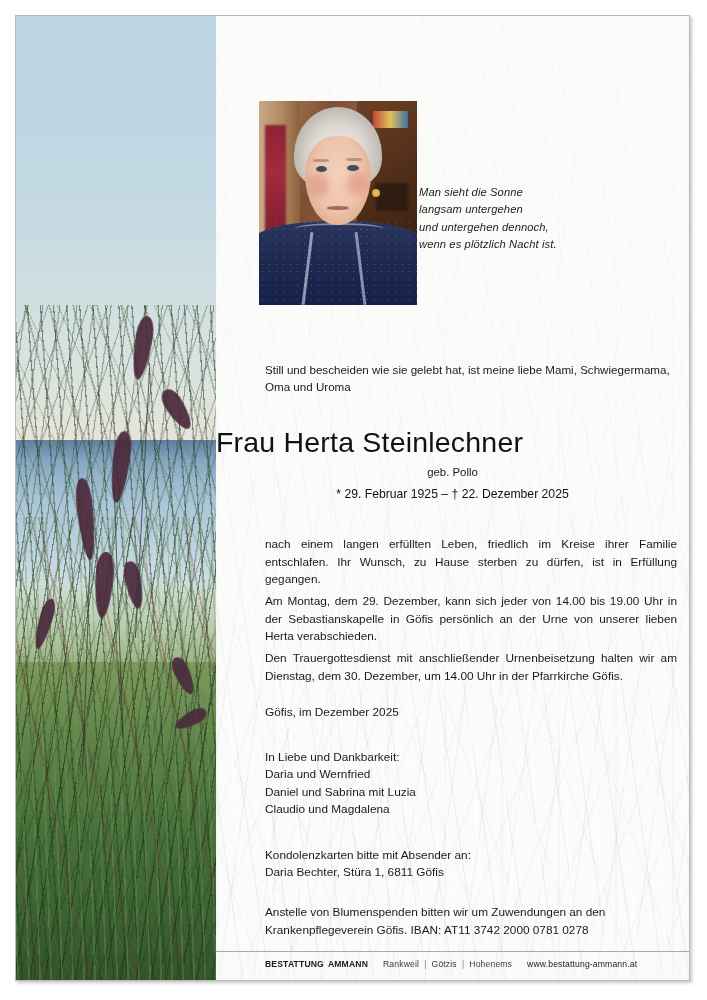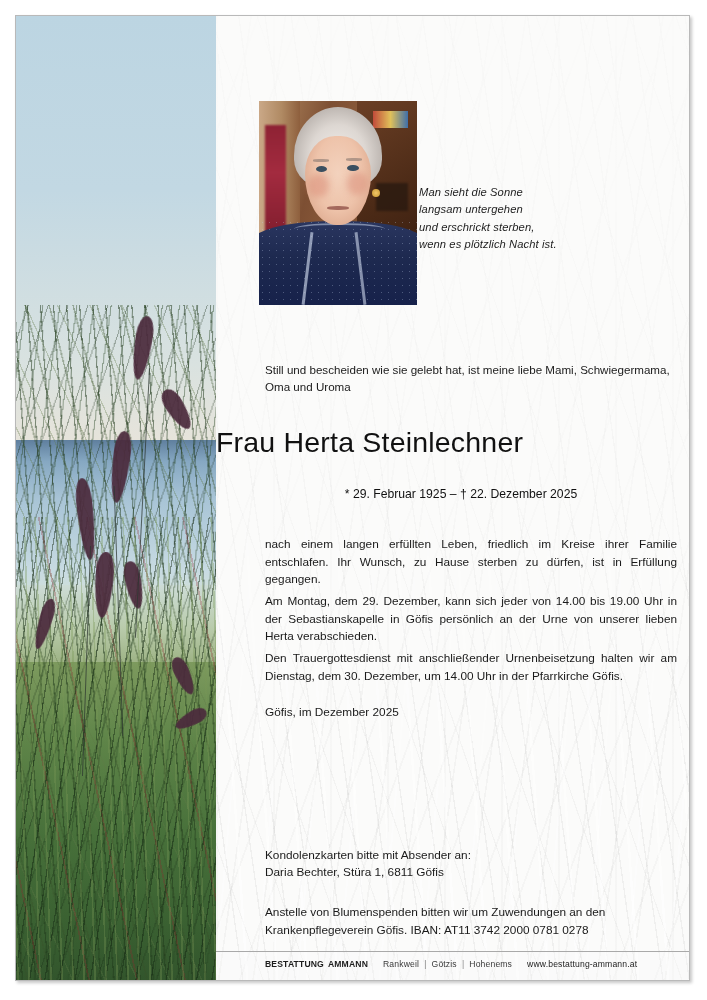--- a/index.html
+++ b/index.html
@@ -83,21 +83,21 @@
   }
   #watermark2{
     position:absolute;left:0;top:0;width:100%;height:100%;
     pointer-events:none;
     background:
       repeating-linear-gradient(86deg, rgba(255,255,255,.55) 0 2.4px, rgba(0,0,0,0) 2.4px 30px),
       repeating-linear-gradient(95deg, rgba(255,255,255,.40) 0 1.8px, rgba(0,0,0,0) 1.8px 41px);
     -webkit-mask-image:linear-gradient(to bottom, rgba(0,0,0,0) 0%, rgba(0,0,0,0) 40%, rgba(0,0,0,.8) 75%, rgba(0,0,0,1) 100%);
             mask-image:linear-gradient(to bottom, rgba(0,0,0,0) 0%, rgba(0,0,0,0) 40%, rgba(0,0,0,.8) 75%, rgba(0,0,0,1) 100%);
   }
-  #contentInner{position:absolute;left:0;top:0;width:100%;height:100%;padding-left:17px;}
+  #contentInner{position:absolute;left:0;top:0;width:100%;height:100%;}
 
   
   #portrait{
     position:absolute;left:43px;top:85px;width:158px;height:204px;
     overflow:hidden;background:#8a6a4e;
   }
   #portrait .bg{position:absolute;inset:0;
     background:linear-gradient(105deg,#b9906a 0%,#9a6f4c 18%,#7d4f33 34%,#8a5a3a 52%,#6d4228 72%,#5d3722 100%);}
   #portrait .door{position:absolute;left:0;top:0;width:26%;height:100%;
     background:linear-gradient(to right,#caa887,#b08a63 55%,#8e5f3d);}
@@ -240,34 +240,41 @@
           <div class="browR"></div>
           <div class="eyeL"></div>
           <div class="eyeR"></div>
           <div class="mouth"></div>
           <div class="earring"></div>
         </div>
 
         <div id="quote">
           <div>Man sieht die Sonne</div>
           <div>langsam untergehen</div>
-          <div>und erschrickt sterben,</div>
+          <div>und untergehen dennoch,</div>
           <div>wenn es plötzlich Nacht ist.</div>
         </div>
 
         <div class="tx" id="intro">Still und bescheiden wie sie gelebt hat, ist meine liebe Mami, Schwiegermama, Oma und Uroma</div>
 
         <div class="tx" id="name">Frau Herta Steinlechner</div>
+        <div class="tx" id="born">geb. Pollo</div>
         <div class="tx" id="dates">* 29. Februar 1925  –  † 22. Dezember 2025</div>
 
         <div class="tx" id="p1">nach einem langen erfüllten Leben, friedlich im Kreise ihrer Familie entschlafen. Ihr Wunsch, zu Hause sterben zu dürfen, ist in Erfüllung gegangen.</div>
         <div class="tx" id="p2">Am Montag, dem 29. Dezember, kann sich jeder von 14.00 bis 19.00 Uhr in der Sebastianskapelle in Göfis persönlich an der Urne von unserer lieben Herta verabschieden.</div>
         <div class="tx" id="p3">Den Trauergottesdienst mit anschließender Urnenbeisetzung halten wir am Dienstag, dem 30. Dezember, um 14.00 Uhr in der Pfarrkirche Göfis.</div>
         <div class="tx" id="p4">Göfis, im Dezember 2025</div>
 
+        <div class="tx" id="p5">
+          <div>In Liebe und Dankbarkeit:</div>
+          <div>Daria und Wernfried</div>
+          <div>Daniel und Sabrina mit Luzia</div>
+          <div>Claudio und Magdalena</div>
+        </div>
 
         <div class="tx" id="p6">
           <div>Kondolenzkarten bitte mit Absender an:</div>
           <div>Daria Bechter, Stüra 1, 6811 Göfis</div>
         </div>
 
         <div class="tx" id="p7">
           <div>Anstelle von Blumenspenden bitten wir um Zuwendungen an den</div>
           <div>Krankenpflegeverein Göfis.  IBAN:  AT11 3742 2000 0781 0278</div>
         </div>

